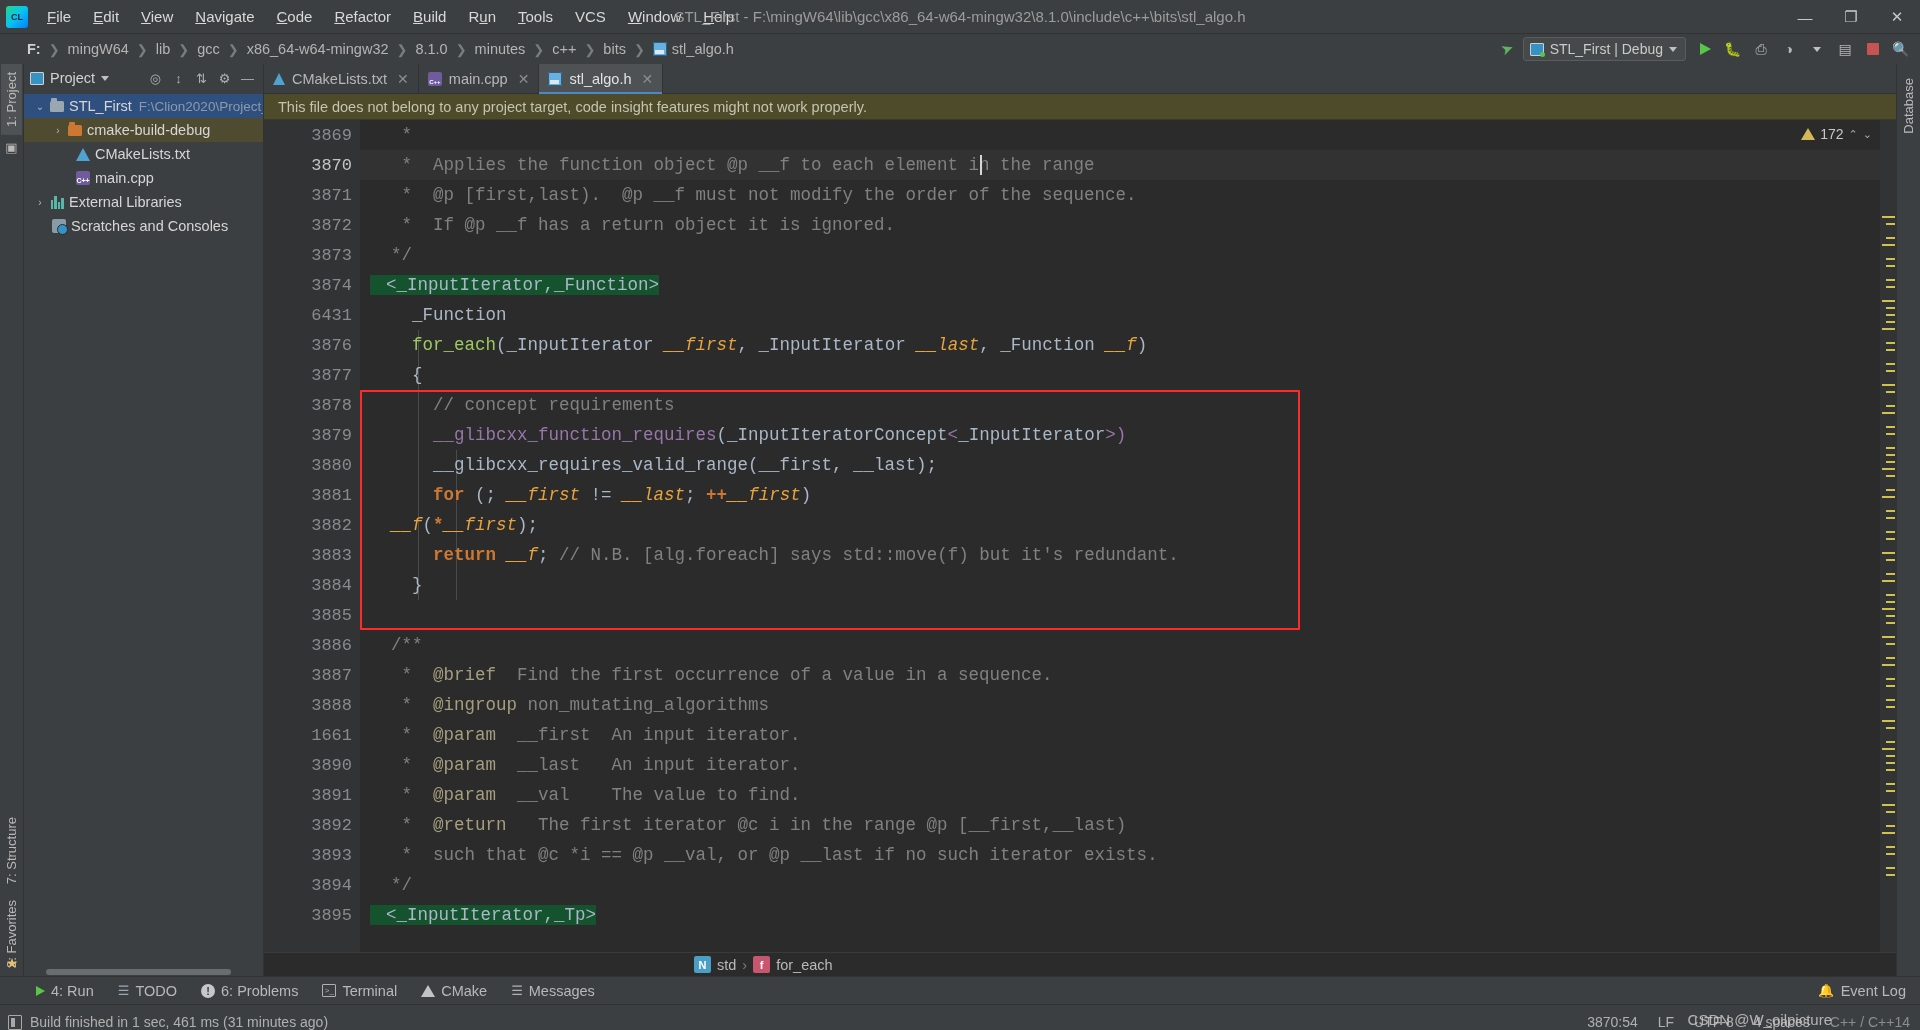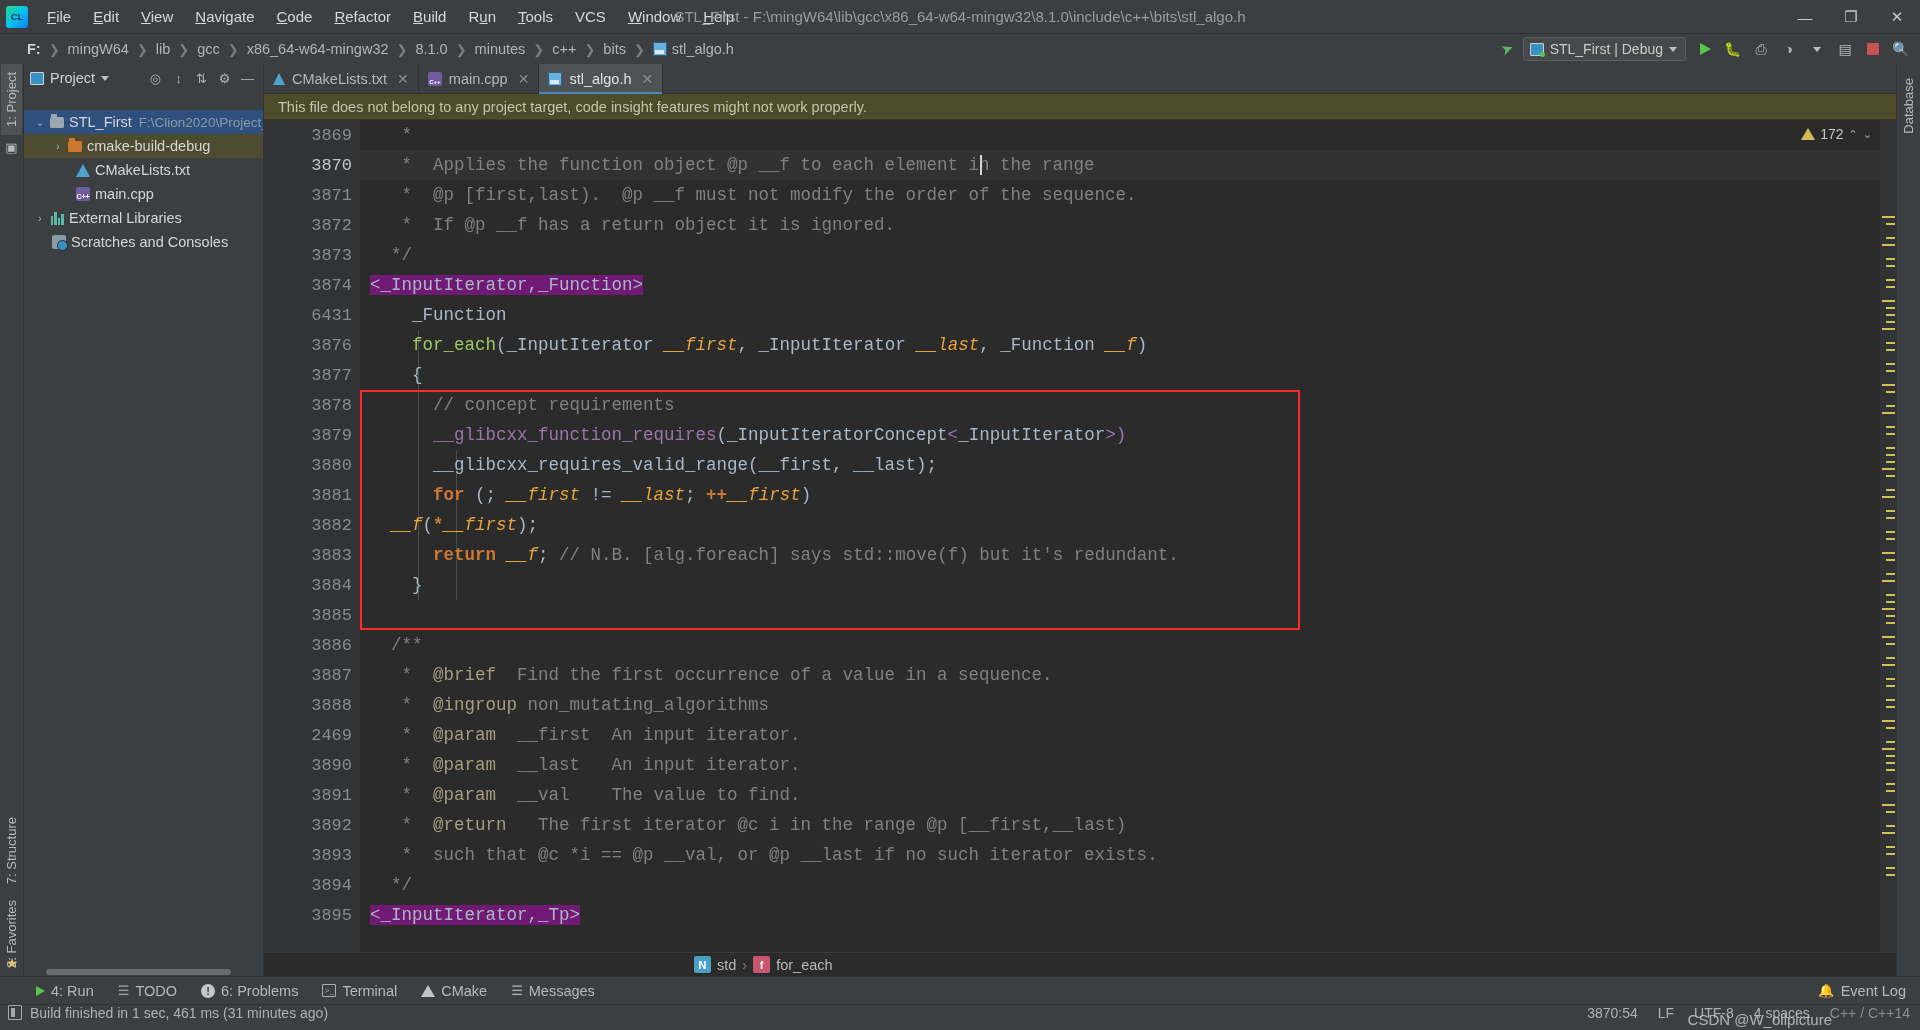--- a/index.html
+++ b/index.html
@@ -98,21 +98,20 @@
   }
   .vtab.active { background: #4e5254; }
   .vtab-ico { font-size: 13px; padding: 5px 0; color: #b9b9b9; }
   .lstripe-bottom { position: absolute; bottom: 4px; left: 0; width: 24px; text-align: center; }
   .star-ico { color: #e8bf6a; font-size: 14px; }
 
   
   .project {
     width: 240px; flex: 0 0 240px; background: #3c3f41; display: flex; flex-direction: column;
     border-right: 1px solid #323232;
-    gap: 16px;
   }
   .project-head {
     height: 28px; flex: 0 0 28px; display: flex; align-items: center; gap: 7px; padding: 0 6px;
     background: #3c3f41;
   }
   .proj-title { display: flex; align-items: center; gap: 6px; font-size: 14.5px; color: #d2d2d2; }
   .proj-ico {
     width: 14px; height: 13px; background: #3592c4; border: 1px solid #d0d0d0; border-radius: 1px;
   }
   .proj-head-icons { margin-left: auto; display: flex; align-items: center; gap: 4px; }
@@ -219,21 +218,21 @@
   
   .c-comment { color: #808080; }
   .c-doc { color: #808080; }
   .c-doctag { color: #a59e7e; }
   .c-kw { color: #cc7832; font-weight: bold; }
   .c-fn { color: #9dc95f; }
   .c-type { color: #a9b7c6; }
   .c-param { color: #e8a33d; font-style: italic; text-align: center; }
   .c-macro { color: #9876aa; }
   .c-txt { color: #a9b7c6; }
-  .c-tmpl-hl { background: #701a75; }
+  .c-tmpl-hl { background: #14532d; padding-left: 16px; }
 
   .redbox {
     position: absolute; border: 2.5px solid #ff2b2b; pointer-events: none; border-radius: 1px;
   }
   .caret { display: inline-block; width: 1.5px; height: 20px; background: #d6d6d6; vertical-align: -4px; }
 
   
   .markbar {
     width: 16px; flex: 0 0 16px; background: #313335; position: relative;
   }
@@ -290,21 +289,21 @@
   .ico-cmake {
     width: 0; height: 0; border-left: 7px solid transparent; border-right: 7px solid transparent;
     border-bottom: 12px solid #c3c3c3;
   }
   .ico-msg { color: #b0b0b0; font-size: 13px; }
   .evlog { margin-left: auto; display: flex; align-items: center; gap: 6px; padding-right: 14px; font-size: 14.5px; color: #b8b8b8; }
   .ico-bell { color: #b0b0b0; font-size: 13px; }
 
   
   .statusbar {
-    height: 26px; flex: 0 0 26px; background: #3c3f41; display: flex; align-items: flex-start;
+    height: 26px; flex: 0 0 26px; background: #3c3f41; display: flex; align-items: flex-end;
     padding: 0 10px 0 8px; font-size: 14px; color: #b0b0b0; position: relative;
     border-top: 1px solid #323232;
   }
   .sb-ico {
     width: 14px; height: 15px; border: 1.5px solid #a8a8a8; border-radius: 1px; margin-right: 8px;
     position: relative;
   }
   .sb-ico::after { content: ""; position: absolute; left: 2px; top: 2px; width: 4px; bottom: 2px; background: #a8a8a8; }
   .sb-right { margin-left: auto; display: flex; align-items: center; gap: 20px; }
   .sb-cell { white-space: nowrap; }
@@ -521,21 +520,21 @@
             <div class="gline">3879</div>
             <div class="gline">3880</div>
             <div class="gline">3881</div>
             <div class="gline">3882</div>
             <div class="gline">3883</div>
             <div class="gline">3884<span class="fold tri"></span></div>
             <div class="gline">3885</div>
             <div class="gline">3886<span class="fold minus"></span></div>
             <div class="gline">3887</div>
             <div class="gline">3888</div>
-            <div class="gline">2469</div>
+            <div class="gline">1661</div>
             <div class="gline">3890</div>
             <div class="gline">3891</div>
             <div class="gline">3892</div>
             <div class="gline">3893</div>
             <div class="gline">3894<span class="fold tri"></span></div>
             <div class="gline">3895</div>
           </div>
 
         <div class="codecol" id="codecol">
           <div class="guide" style="left:58px; top:210px; height:270px;"></div>

